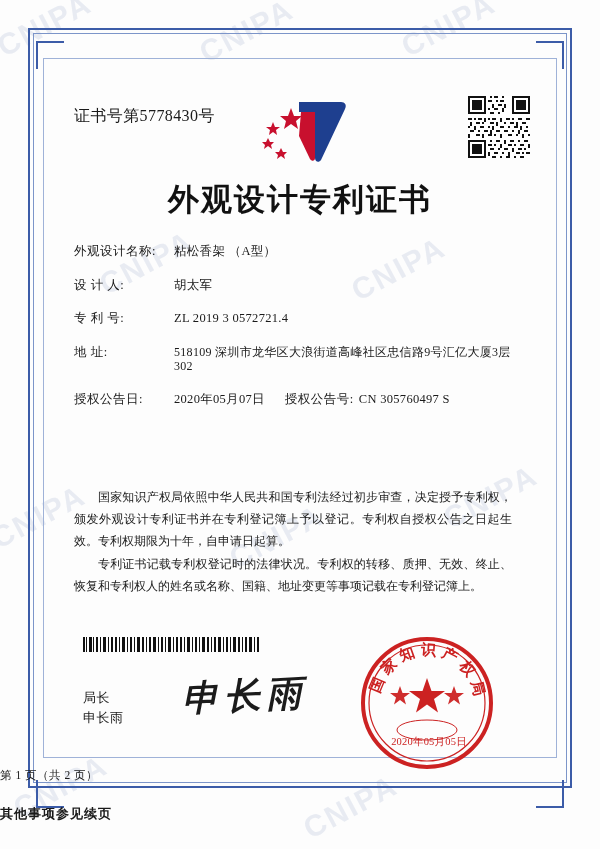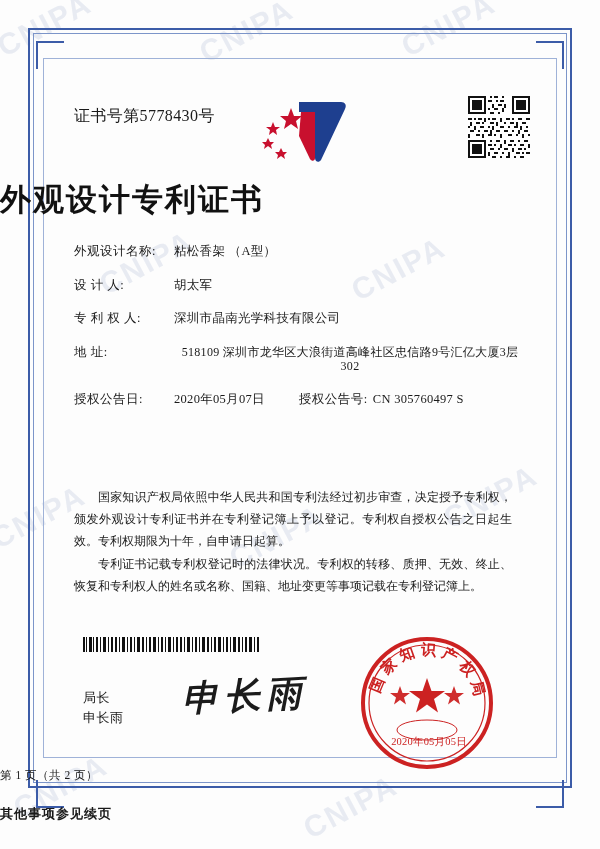--- a/index.html
+++ b/index.html
@@ -99,21 +99,21 @@
     position: absolute;
     right: 70px; top: 96px;
     width: 62px; height: 62px;
     background-color: #fff;
   }
 
   .title {
     position: absolute;
     left: 0; right: 0;
     top: 179px;
-    text-align: left;
+    text-align: center;
     font-size: 31px;
     font-weight: bold;
     letter-spacing: 2px;
     color: #111;
     font-family: "Liberation Serif", "DejaVu Serif", serif;
   }
 
   .fields {
     position: absolute;
     left: 74px;
@@ -130,24 +130,24 @@
   .field-label {
     width: 100px;
     flex: 0 0 100px;
     white-space: nowrap;
     letter-spacing: 0.5px;
   }
   .field-value {
     flex: 1 1 auto;
     letter-spacing: 0.3px;
   }
-  .field-value.small { font-size: 12px; text-align: center; }
+  .field-value.small { font-size: 12px; }
   .field-row.pair .field-value { flex: 0 0 auto; }
   .field-row.pair .sub-label {
-    margin-left: 34px;
+    margin-left: 20px;
     white-space: nowrap;
     letter-spacing: 0.5px;
   }
   .field-row.pair .sub-value {
     margin-left: 5px;
     white-space: nowrap;
     letter-spacing: 0.3px;
     text-align: center;
   }
 
@@ -391,22 +391,22 @@
   <div class="fields">
     <div class="field-row">
       <div class="field-label">外观设计名称:</div>
       <div class="field-value">粘松香架 （A型）</div>
     </div>
     <div class="field-row">
       <div class="field-label">设  计  人:</div>
       <div class="field-value">胡太军</div>
     </div>
     <div class="field-row">
-      <div class="field-label">专 利 权 人:</div>
-      <div class="field-value">深圳市晶南光学科技有限公司</div>
+      <div class="field-label">专  利  号:</div>
+      <div class="field-value">ZL 2019 3 0572721.4</div>
     </div>
     <div class="field-row">
       <div class="field-label">地        址:</div>
       <div class="field-value small">518109 深圳市龙华区大浪街道高峰社区忠信路9号汇亿大厦3层302</div>
     </div>
     <div class="field-row pair">
       <div class="field-label">授权公告日:</div>
       <div class="field-value">2020年05月07日</div>
       <div class="sub-label">授权公告号:</div>
       <div class="sub-value">CN 305760497 S</div>

